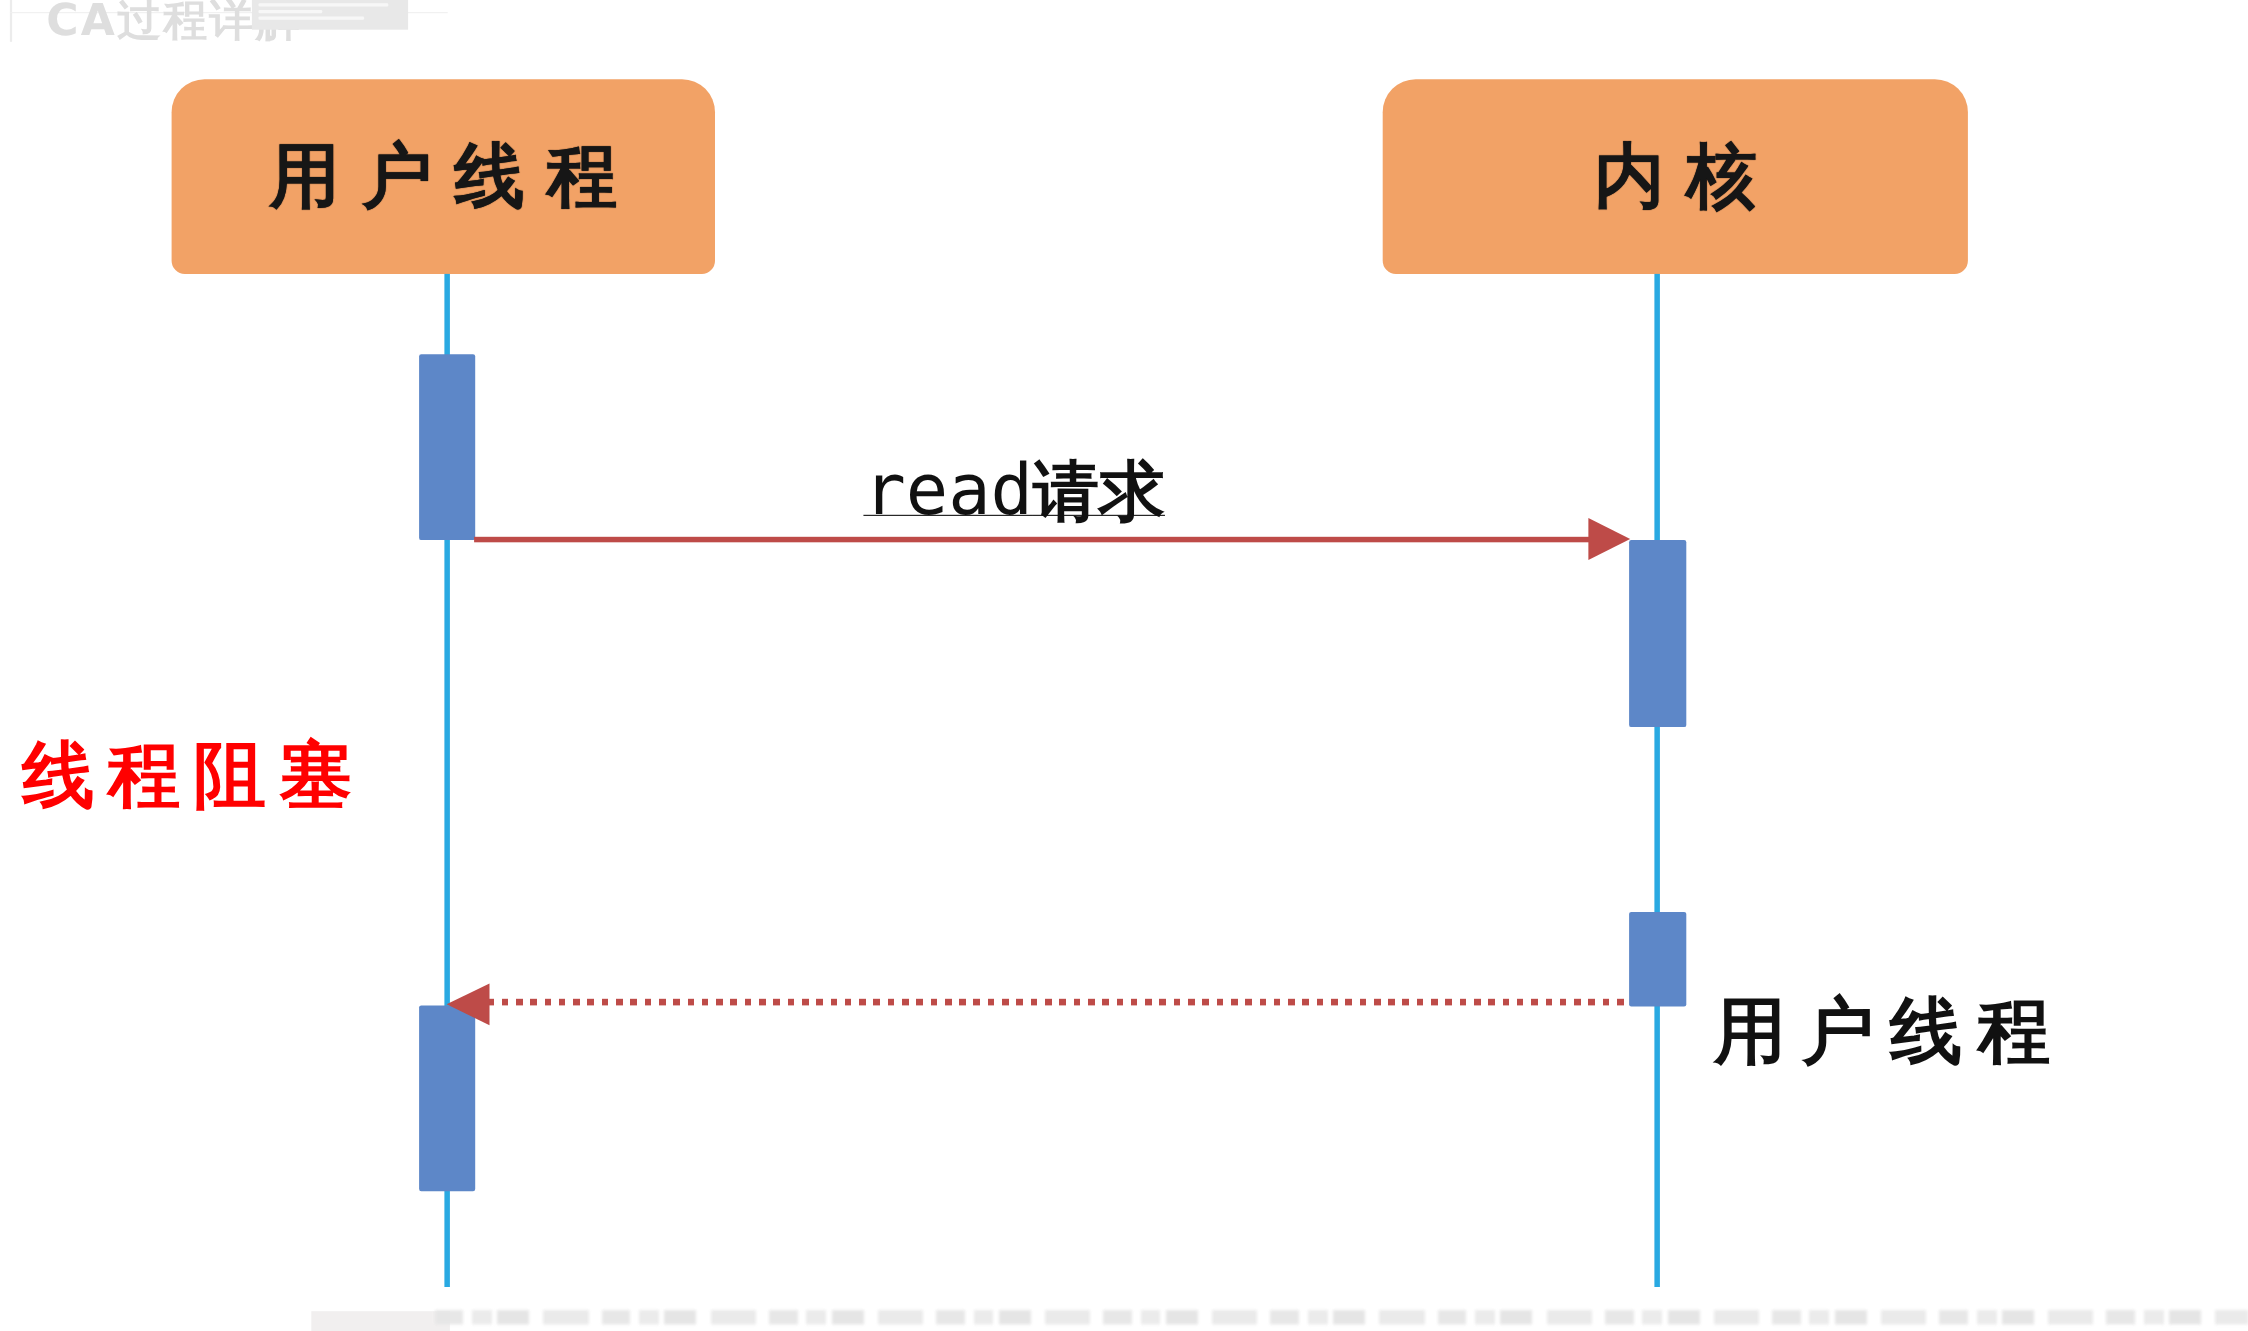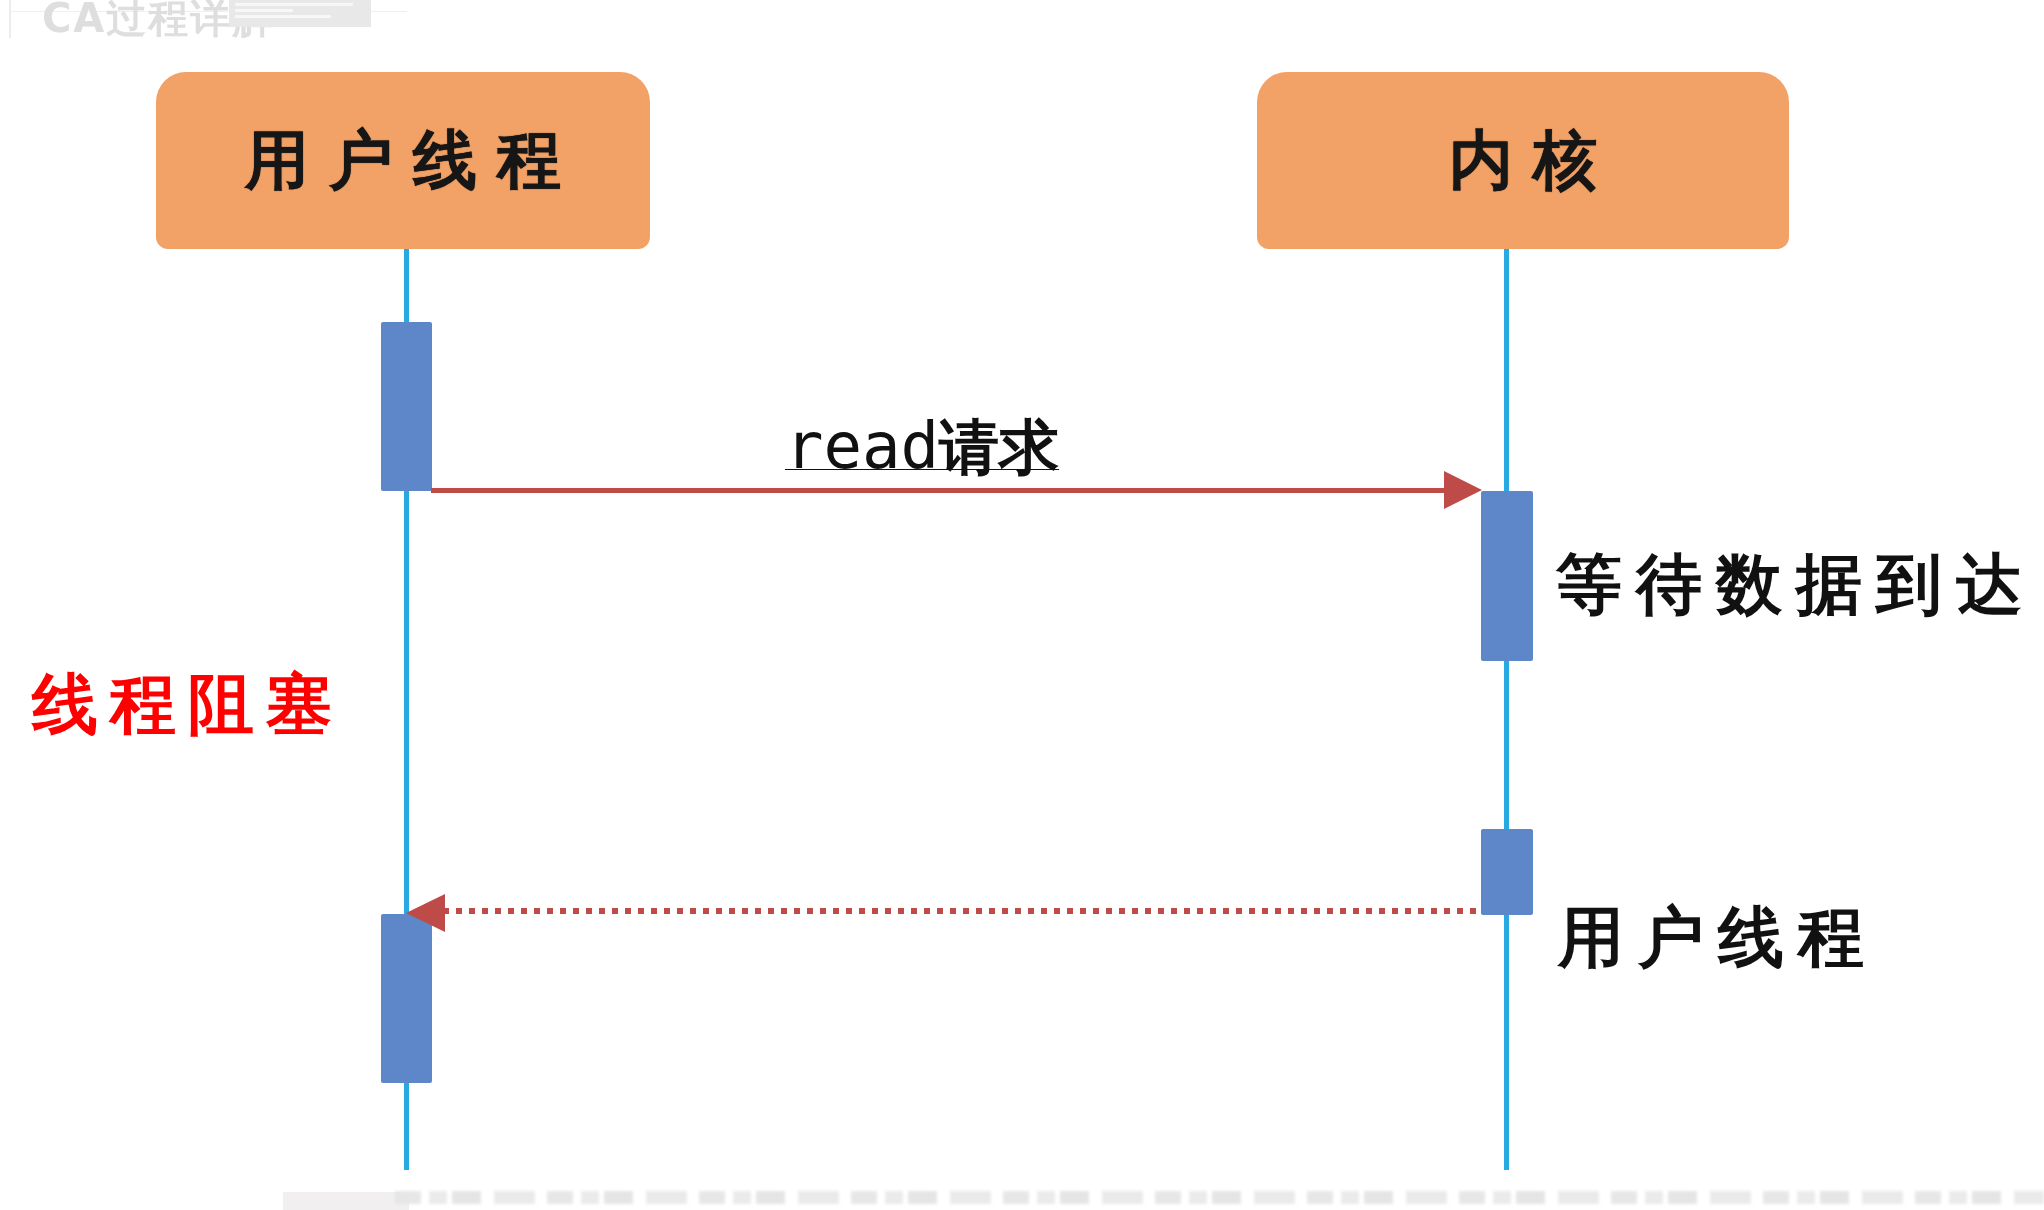--- a/index.html
+++ b/index.html
@@ -57,21 +57,21 @@
     border-right:39px solid var(--arrow,#BE4B48);border-top:19px solid transparent;border-bottom:19px solid transparent;
   }
   .msg-label{position:absolute;width:600px;text-align:center;white-space:nowrap;color:#111;line-height:64px;}
   .msg-label.request{left:622px;top:414px;text-decoration:underline;}
   .msg-label.response{left:656px;top:839px;}
   .msg-latin{font-family:"DejaVu Sans Mono","Liberation Mono",monospace;font-weight:400;font-size:64px;}
   .msg-cjk{font-weight:700;font-size:60px;}
 
   
   .note{position:absolute;font-weight:700;white-space:nowrap;}
-  .note-blocked{left:32px;top:660px;font-size:66px;color:var(--blocked-text,#FF0000);letter-spacing:12px;}
+  .note-blocked{left:20px;top:660px;font-size:66px;color:var(--blocked-text,#FF0000);letter-spacing:12px;}
   .note-wait{left:1556px;top:540px;font-size:66px;color:#111;letter-spacing:14px;}
   .note-copy{left:1558px;top:893px;font-size:66px;color:#111;letter-spacing:14px;}
 
   
   .bottom-gray-box{position:absolute;left:283px;top:1192px;width:126px;height:18px;background:#f1efef;}
   .blur-strip{
     position:absolute;left:395px;top:1191px;width:1649px;height:13px;
     background:
       repeating-linear-gradient(90deg,
         #e6e6e6 0 26px, transparent 26px 34px,
@@ -115,19 +115,18 @@
   <div class="msg-line-solid"></div>
   <div class="arrowhead-right"></div>
   <div class="msg-label request">
     <span class="msg-latin">read</span><span class="msg-cjk">请求</span>
   </div>
 
   <div class="msg-line-dotted"></div>
   <div class="arrowhead-left"></div>
 
   <div class="note note-blocked">线程阻塞</div>
-  <div class="note note-wait">等待数据到达</div>
   <div class="note note-copy">用户线程</div>
 
   <div class="bottom-gray-box"></div>
   <div class="blur-strip"></div>
 
 </div>
 
 </body></html>

